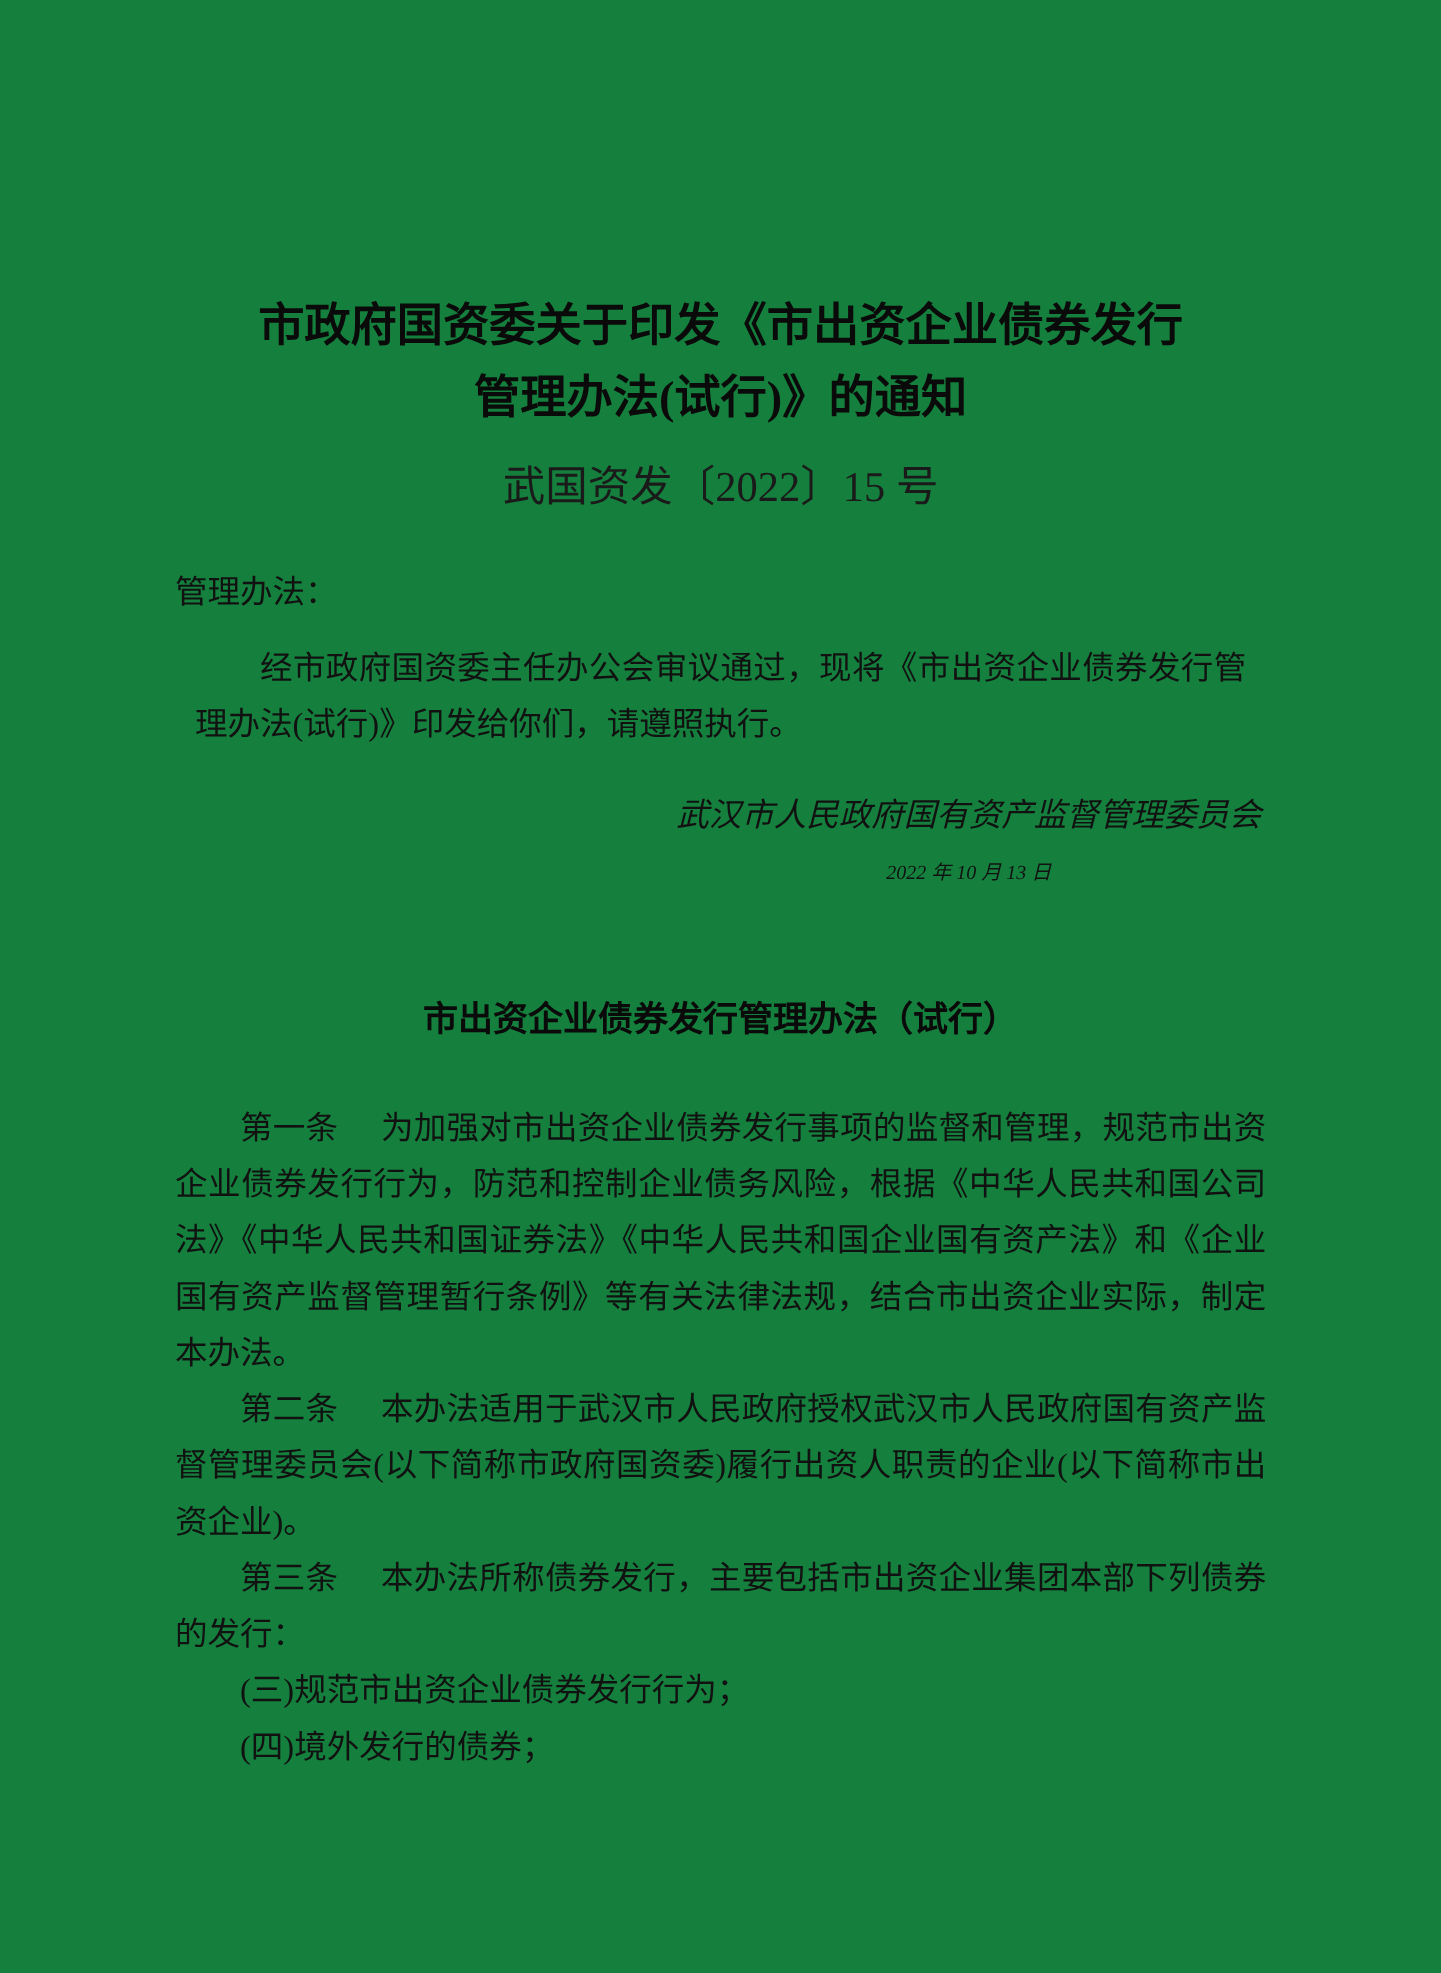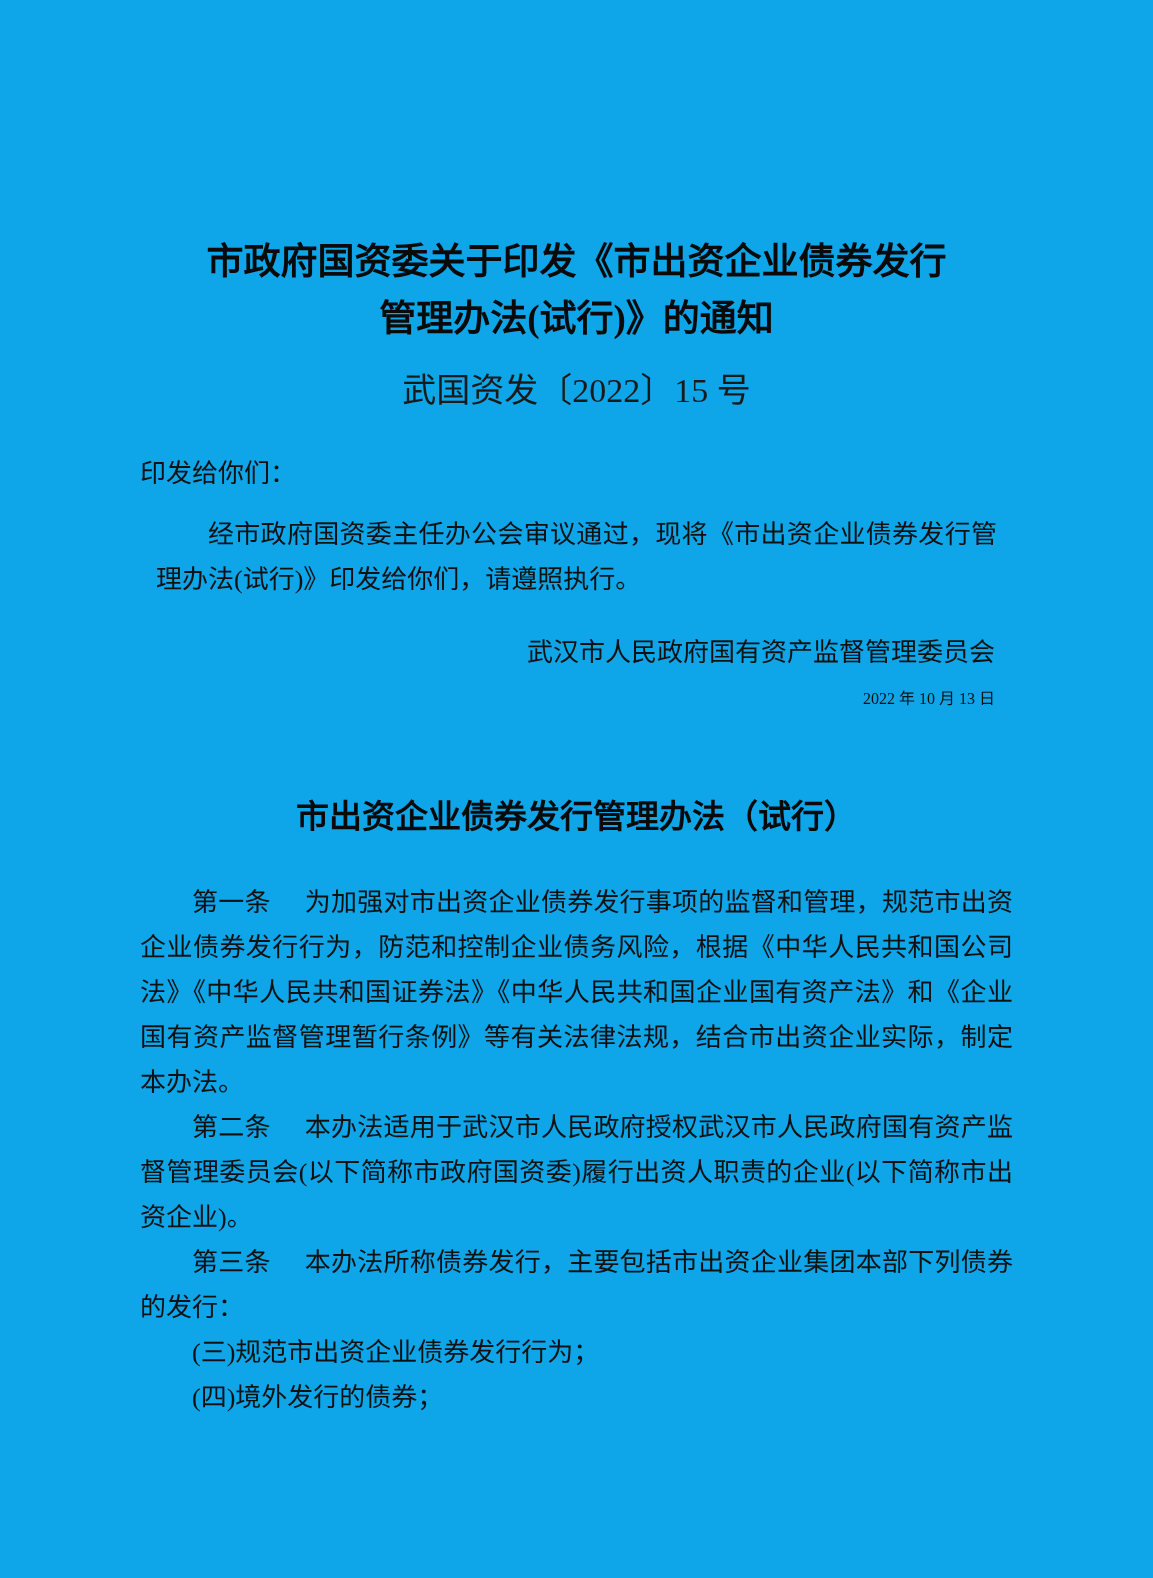--- a/index.html
+++ b/index.html
@@ -4,21 +4,21 @@
 <style>
   html, body {
     margin: 0;
     padding: 0;
     background: #ffffff;
   }
   .page {
     position: relative;
     width: 1153px;
     height: 1578px;
-    background: #0ea5e9;
+    background: #15803d;
     overflow: hidden;
     color: #111111;
     font-family: "Liberation Serif", "DejaVu Serif", serif;
   }
   .content {
     width: 873px;
     margin: 0 auto;
     padding-top: 233px;
   }
   .doc-title {
@@ -43,38 +43,39 @@
   .intro {
     margin: 16px;
     font-size: 26px;
     line-height: 45px;
     text-indent: 2em;
     text-align: justify;
   }
   .sig-block {
     margin-top: 28px;
     margin-left: auto;
-    margin-right: 18px;
+    margin-right: 4px;
     width: fit-content;
-    text-align: right;
+    text-align: center;
+    font-style: italic;
   }
   .issuer {
     font-size: 26px;
     line-height: 46px;
     white-space: nowrap;
   }
   .issue-date {
     font-size: 16px;
     line-height: 46px;
   }
   .regulation-title {
     margin-top: 70px;
     text-align: center;
     font-weight: bold;
-    font-size: 33px;
+    font-size: 28px;
     line-height: 50px;
     color: #0a0a0a;
   }
   .articles {
     margin-top: 38px;
   }
   .article, .list-item {
     margin: 0;
     font-size: 26px;
     line-height: 45px;
@@ -95,21 +96,21 @@
 <div class="page">
   <div class="content">
 
     <div class="doc-title">
       <div>市政府国资委关于印发《市出资企业债券发行</div>
       <div>管理办法(试行)》的通知</div>
     </div>
 
     <div class="doc-number">武国资发〔2022〕15 号</div>
 
-    <div class="salutation">印发给你们：</div>
+    <div class="salutation">管理办法：</div>
 
     <p class="intro">经市政府国资委主任办公会审议通过，现将《市出资企业债券发行管理办法(试行)》印发给你们，请遵照执行。</p>
 
     <div class="sig-block">
       <div class="issuer">武汉市人民政府国有资产监督管理委员会</div>
       <div class="issue-date">2022 年 10 月 13 日</div>
     </div>
 
     <div class="regulation-title">市出资企业债券发行管理办法（试行）</div>
 

